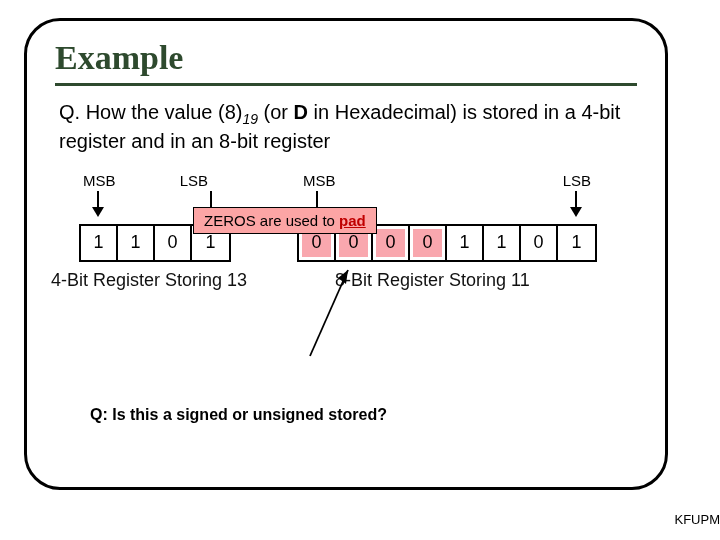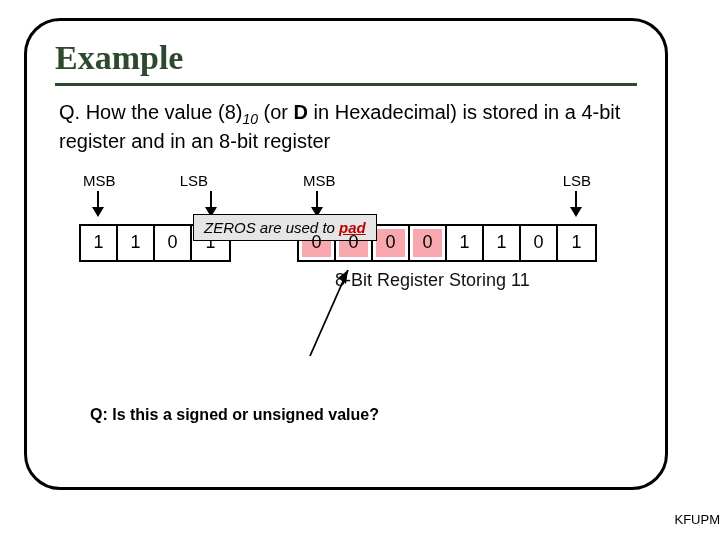--- a/index.html
+++ b/index.html
@@ -105,24 +105,22 @@
   }
   .cap4 { left: -4px; }
   .cap8 { left: 280px; }
   .pad-callout {
     position: absolute;
     left: 166px;
     top: 186px;
     border: 1.5px solid #000;
     padding: 4px 10px;
     font-size: 15px;
-    font-style: italic;
-    background: #e5e5e5;
+    background: #fca5a5;
     white-space: nowrap;
-    margin-top: 7px;
   }
   .pad-callout .word-pad { color: #c00000; font-weight: bold; text-decoration: underline; }
   .pad-arrow {
     position: absolute;
     left: 247px;
     top: 92px;
     width: 50px;
     height: 94px;
     pointer-events: none;
   }
@@ -143,21 +141,21 @@
 </style>
 </head>
 <body>
 
 <div class="slide-frame">
 
   <div class="title">Example</div>
   <hr class="title-rule">
 
   <div class="question">
-    <span>Q. How the value (8)</span><span class="sub">10</span><span> (or </span><b>D</b><span> in Hexadecimal) is stored in a 4-bit register and in an 8-bit register</span>
+    <span>Q. How the value (8)</span><span class="sub">19</span><span> (or </span><b>D</b><span> in Hexadecimal) is stored in a 4-bit register and in an 8-bit register</span>
   </div>
 
   <div class="diagram-area">
 
     <div class="msb-lsb-row msb4">
       <span>MSB</span>
       <span>LSB</span>
     </div>
     <div class="arrow-stem" style="left:42px; top:19px;"></div>
     <div class="arrow" style="left:37px; top:35px;"></div>
@@ -212,30 +210,31 @@
           <span class="v">1</span>
         </div>
       <div class="cell">
           <span class="v">0</span>
         </div>
       <div class="cell">
           <span class="v">1</span>
         </div>
     </div>
 
+    <div class="caption cap4">4-Bit Register Storing 13</div>
     <div class="caption cap8">8-Bit Register Storing 11</div>
 
     <svg class="pad-arrow" viewBox="0 0 50 94">
       <line x1="8" y1="92" x2="46" y2="6" stroke="#000" stroke-width="1.8"></line>
       <polygon points="46,6 36,14 44,20" fill="#000"></polygon>
     </svg>
 
   </div>
 
   <div class="pad-callout">
     <span>ZEROS are used to </span><span class="word-pad">pad</span>
   </div>
 
 </div>
 
-<div class="q2">Q: Is this a signed or unsigned value?</div>
+<div class="q2">Q: Is this a signed or unsigned stored?</div>
 
 <div class="footer">KFUPM</div>
 
 </body></html>

